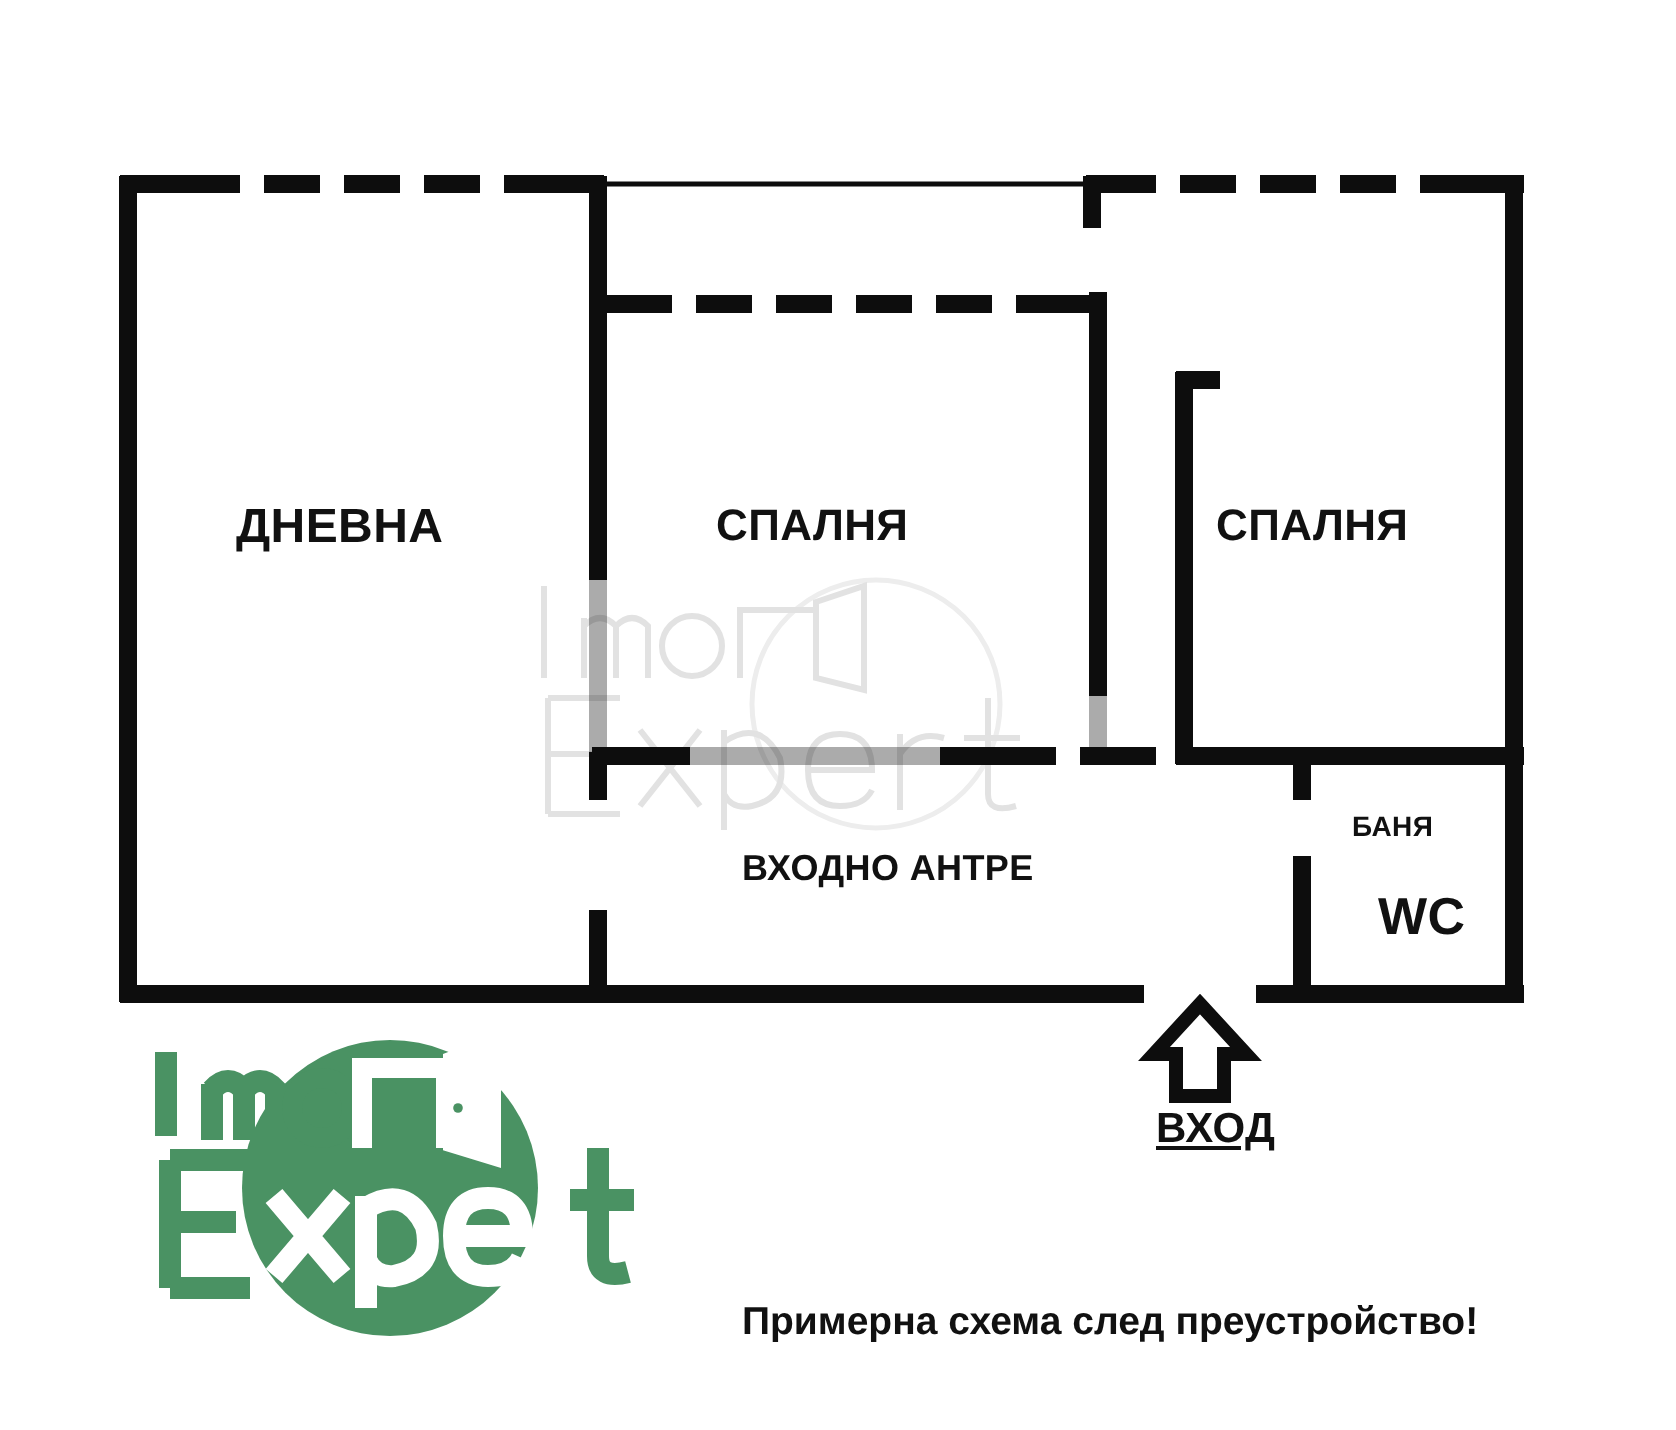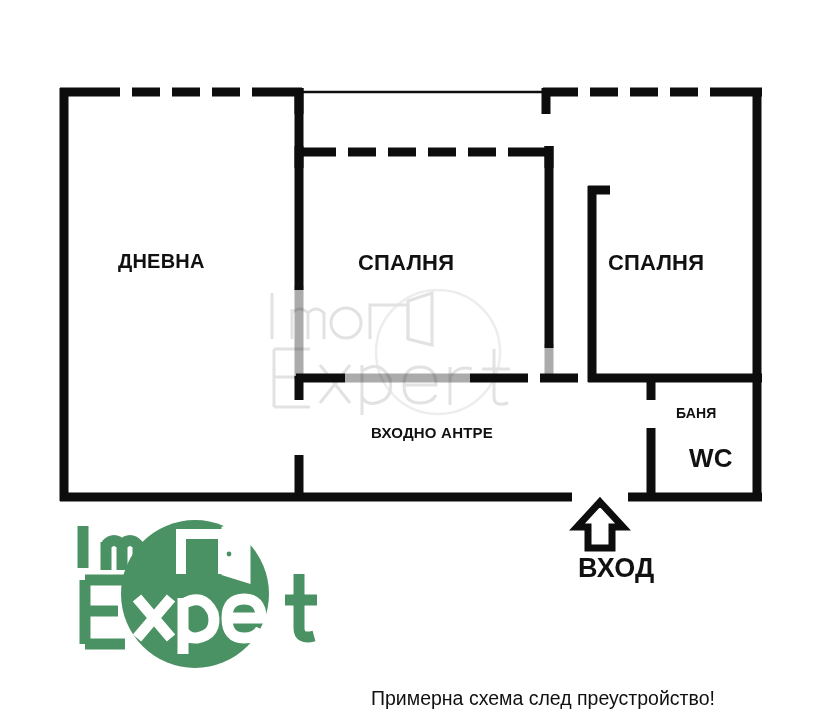--- a/index.html
+++ b/index.html
@@ -26,33 +26,33 @@
     width: 838px;
     height: 715px;
   }
   .room-label {
     position: absolute;
     font-weight: bold;
     color: #111111;
     white-space: nowrap;
     letter-spacing: 0.2px;
   }
-  .rl-dnevna   { left: 118px; top: 250px; font-size: 20px; }
+  .rl-dnevna   { left: 118px; top: 250px; font-size: 24px; }
   .rl-spalnya1 { left: 358px; top: 250px; font-size: 22px; }
   .rl-spalnya2 { left: 608px; top: 250px; font-size: 22px; }
-  .rl-antre    { left: 371px; top: 424px; font-size: 15px; }
+  .rl-antre    { left: 371px; top: 424px; font-size: 18px; }
   .rl-banya    { left: 676px; top: 405px; font-size: 14px; }
   .rl-wc       { left: 689px; top: 443px; font-size: 26px; }
-  .rl-vhod     { left: 578px; top: 553px; font-size: 27px; }
+  .rl-vhod     { left: 578px; top: 553px; font-size: 21px; text-decoration: underline; }
   .caption {
     position: absolute;
     left: 371px;
-    top: 687px;
+    top: 650px;
     font-size: 19.5px;
-    font-weight: normal;
+    font-weight: bold;
     color: #111111;
     white-space: nowrap;
   }
   .logo-wrap {
     position: absolute;
     left: 63px;
     top: 512px;
     width: 260px;
     height: 160px;
   }

